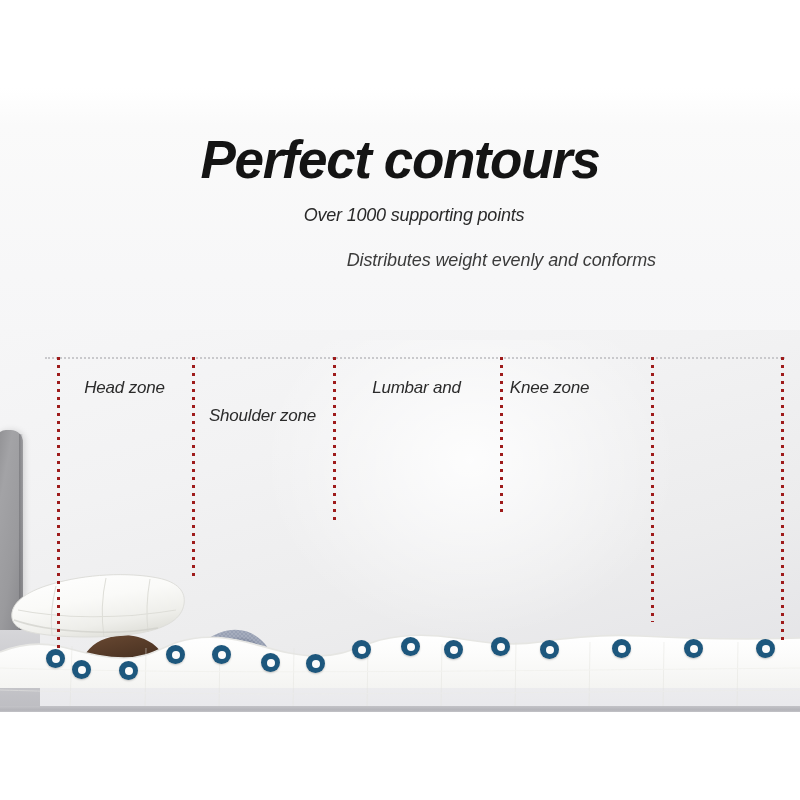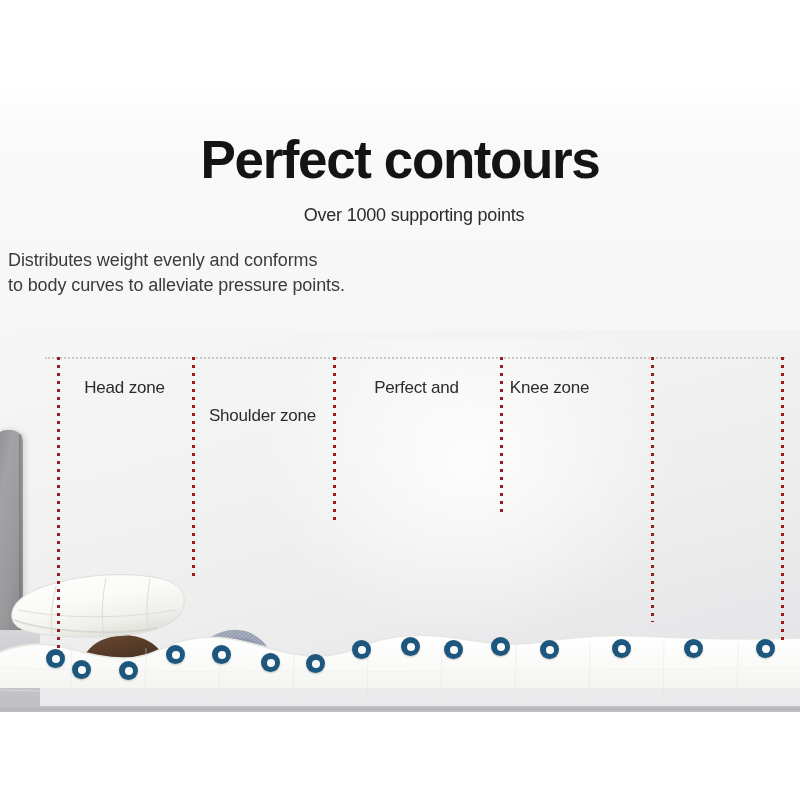--- a/index.html
+++ b/index.html
@@ -2,40 +2,40 @@
 <html><head>
 <meta charset="utf-8">
 <style>
   html,body{margin:0;padding:0;}
   body{
     width:800px;height:800px;
     background:#ffffff;
     font-family:"Liberation Sans", sans-serif;
     overflow:hidden;
   }
-  #stage{position:relative;width:800px;height:800px;background:#fef9c3;overflow:hidden;}
+  #stage{position:relative;width:800px;height:800px;background:#fef9c3;overflow:hidden;font-style:italic;}
 
   
   .bg-top{position:absolute;left:0;top:0;width:800px;height:95px;background:#ffffff;}
   .bg-mid{position:absolute;left:0;top:88px;width:800px;height:625px;
     background:linear-gradient(180deg,#ffffff 0%,#fafafa 6%,#f7f7f8 30%,#f4f4f5 60%,#eeeef0 92%,#e9e9ec 100%);}
   .bg-bottom{position:absolute;left:0;top:712px;width:800px;height:88px;background:#ffffff;}
 
   
   .headline{
     position:absolute;left:0;top:130px;width:800px;text-align:center;
     font-size:53px;line-height:60px;font-weight:bold;color:#141414;
     letter-spacing:-1.4px;
   }
   .subhead{
     position:absolute;left:14px;top:201px;width:800px;text-align:center;
     font-size:18px;line-height:28px;color:#2a2a2a;letter-spacing:-0.2px;
   }
   .body-copy{
-    position:absolute;left:8px;top:248px;width:640px;text-align:left;
+    position:absolute;left:16px;top:248px;width:640px;text-align:right;
     font-size:18px;line-height:25px;color:#3b3b3b;letter-spacing:-0.1px;
   }
 
   
   .photo{position:absolute;left:0;top:330px;width:800px;height:382px;overflow:hidden;}
 
   
   .wall{position:absolute;left:0;top:0;width:800px;height:340px;
     background:linear-gradient(165deg,#f6f6f7 0%,#f2f2f3 35%,#ececed 70%,#e4e4e7 100%);}
   .wall-glow{position:absolute;left:260px;top:10px;width:420px;height:300px;
@@ -97,21 +97,20 @@
 <div id="stage">
 
   <div class="bg-top"></div>
   <div class="bg-mid"></div>
   <div class="bg-bottom"></div>
 
   <div class="headline">Perfect contours</div>
   <div class="subhead">Over 1000 supporting points</div>
   <div class="body-copy">
     <div>Distributes weight evenly and conforms</div>
-    <div>to body curves to alleviate pressure points.</div>
   </div>
 
   <div class="photo">
 
     <div class="wall"></div>
     <div class="wall-glow"></div>
 
     <div class="headboard"></div>
     <div class="headboard-seam"></div>
     <div class="base-left"></div>
@@ -294,21 +293,21 @@
       <div class="vdash" style="left: 781px; top: 357px; height: 283px;"></div>
     </div>
   <div id="zlabels">
       <div class="zlabel" style="left: 57px; width: 135px; top: 378px;">
         <div>Head zone</div>
       </div>
       <div class="zlabel" style="left: 192px; width: 141px; top: 378px; margin-top: 28px;">
         <div>Shoulder zone</div>
       </div>
       <div class="zlabel" style="left: 333px; width: 167px; top: 378px;">
-        <div>Perfect and</div>
+        <div>Lumbar and</div>
       </div>
       <div class="zlabel" style="left: 474px; width: 151px; top: 378px;">
         <div>Knee zone</div>
       </div>
       <div class="zlabel" style="left: 651px; width: 130px; top: 378px;">
       </div>
     </div>
 
   <div id="markers">
       <div class="marker" style="left: 46px; top: 649px; background: rgb(29, 87, 125);"></div>

